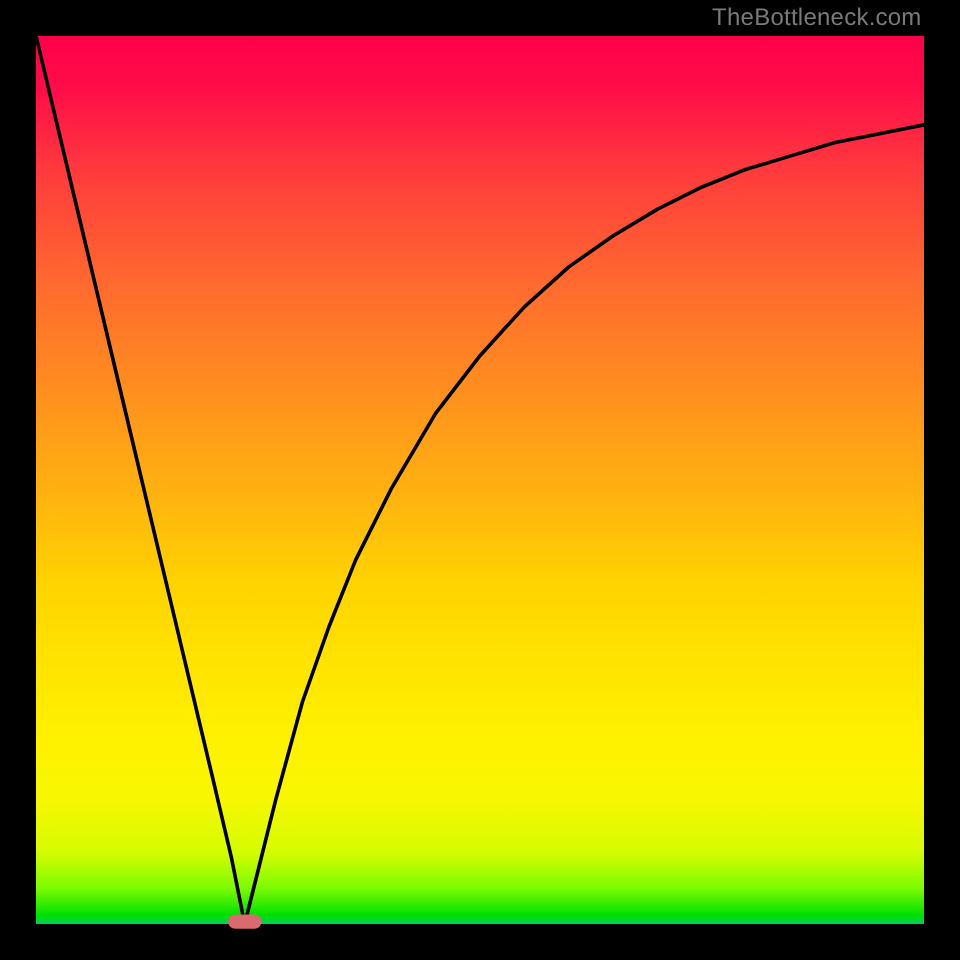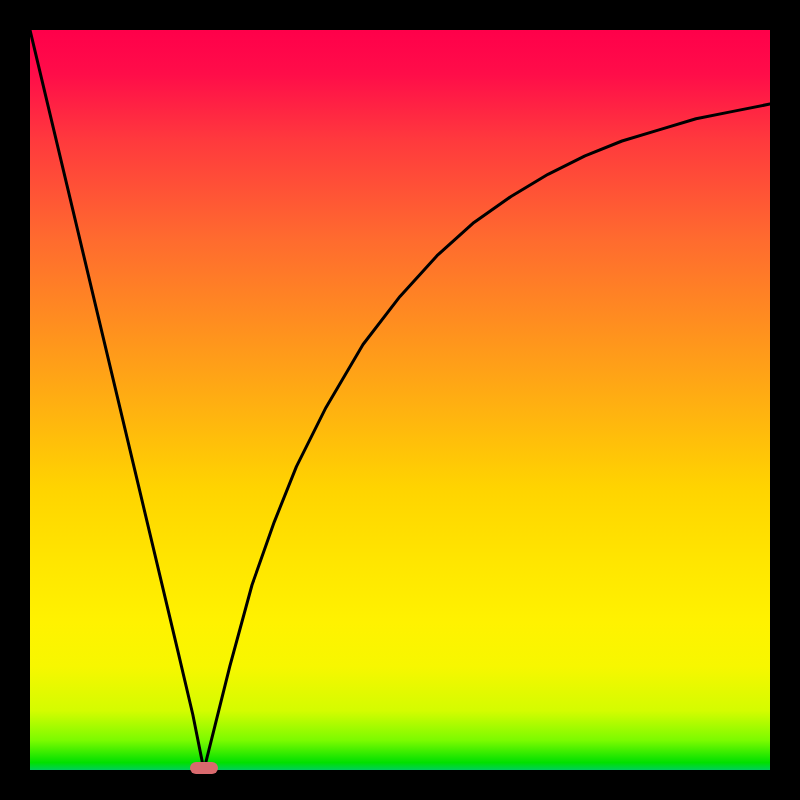--- a/index.html
+++ b/index.html
@@ -62,19 +62,20 @@
     color: #7a7a7a;
     font-size: 20px;
     letter-spacing: 0.2px;
     user-select: none;
   }
 </style>
 </head>
 <body>
 
 <div class="outer">
+  <div class="watermark">TheBottleneck.com</div>
   <div class="plot">
     <svg class="curve" viewBox="0 0 740 740" preserveAspectRatio="none">
       <path id="curve-path" fill="none" stroke="#000" stroke-width="3" stroke-linejoin="round" stroke-linecap="round" d="M 0.00 0.00 L 37.00 155.40 L 74.00 310.80 L 111.00 466.20 L 148.00 621.60 L 162.80 684.50 L 173.90 740.00 L 185.00 695.60 L 199.80 636.40 L 222.00 555.00 L 244.20 492.10 L 266.40 436.60 L 296.00 377.40 L 333.00 314.50 L 370.00 266.40 L 407.00 225.70 L 444.00 192.40 L 481.00 166.50 L 518.00 144.30 L 555.00 125.80 L 592.00 111.00 L 629.00 99.90 L 666.00 88.80 L 703.00 81.40 L 740.00 74.00"></path>
     </svg>
     <div id="marker" class="marker" style="left: 173.9px; top: 737.78px;"></div>
   </div>
 </div>
 
 </body></html>

